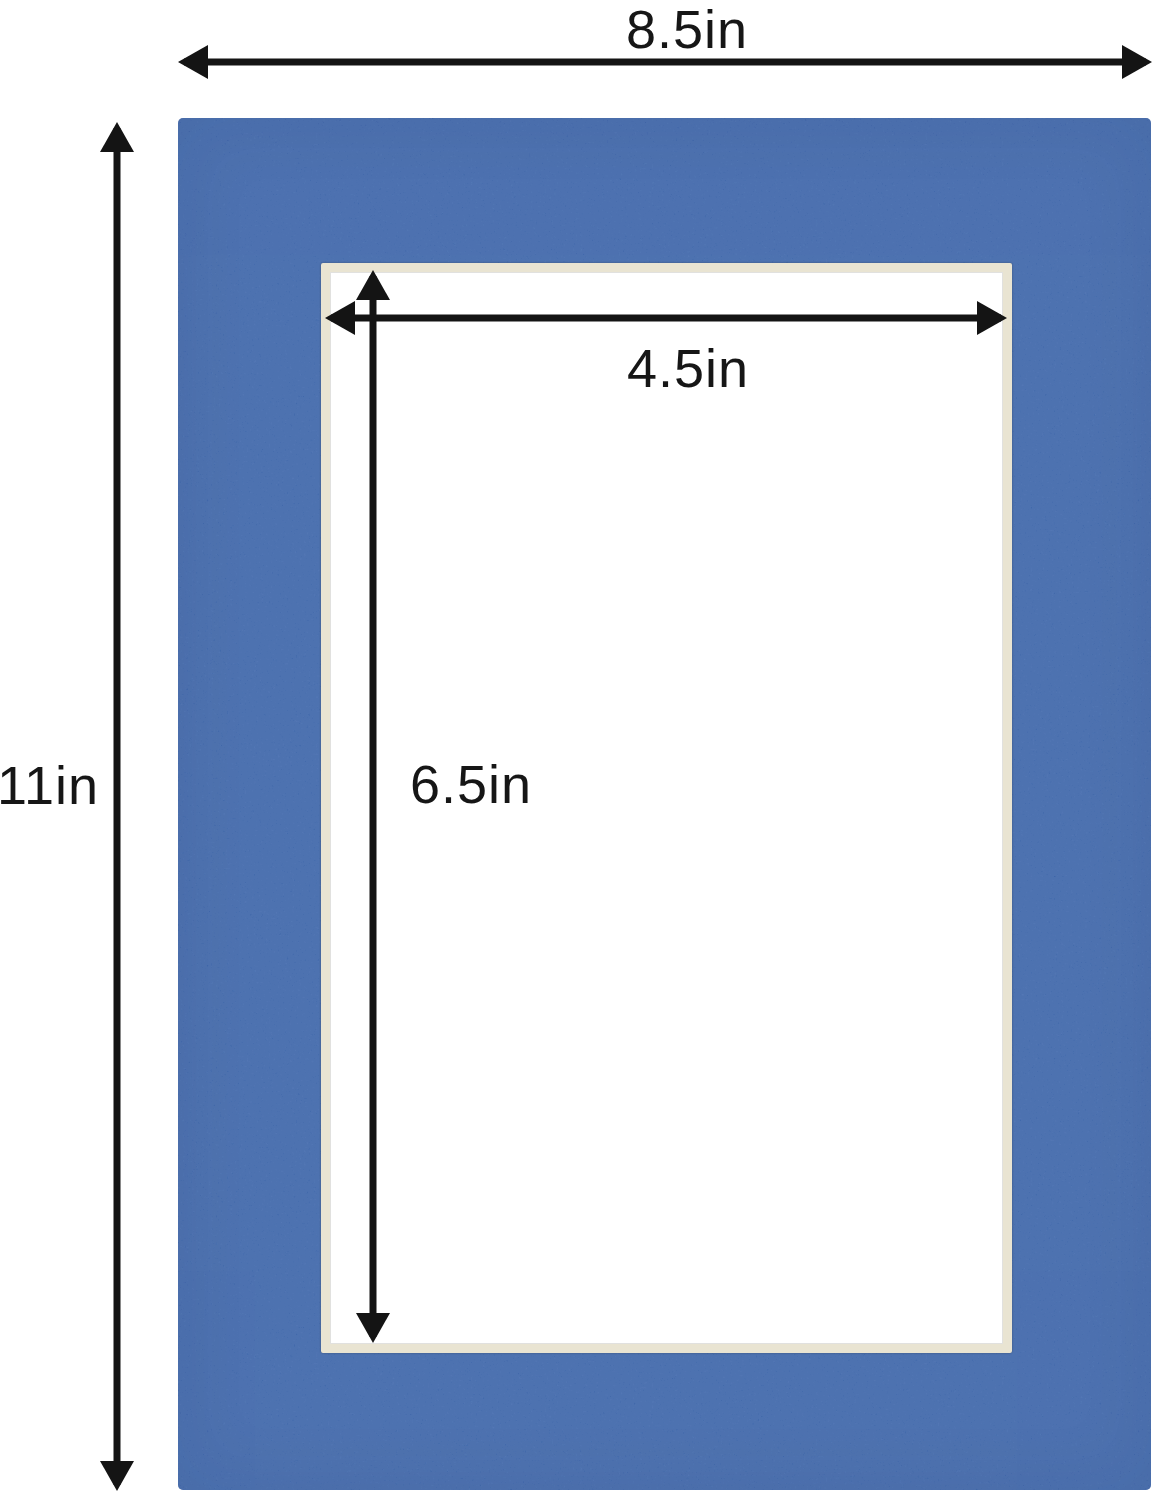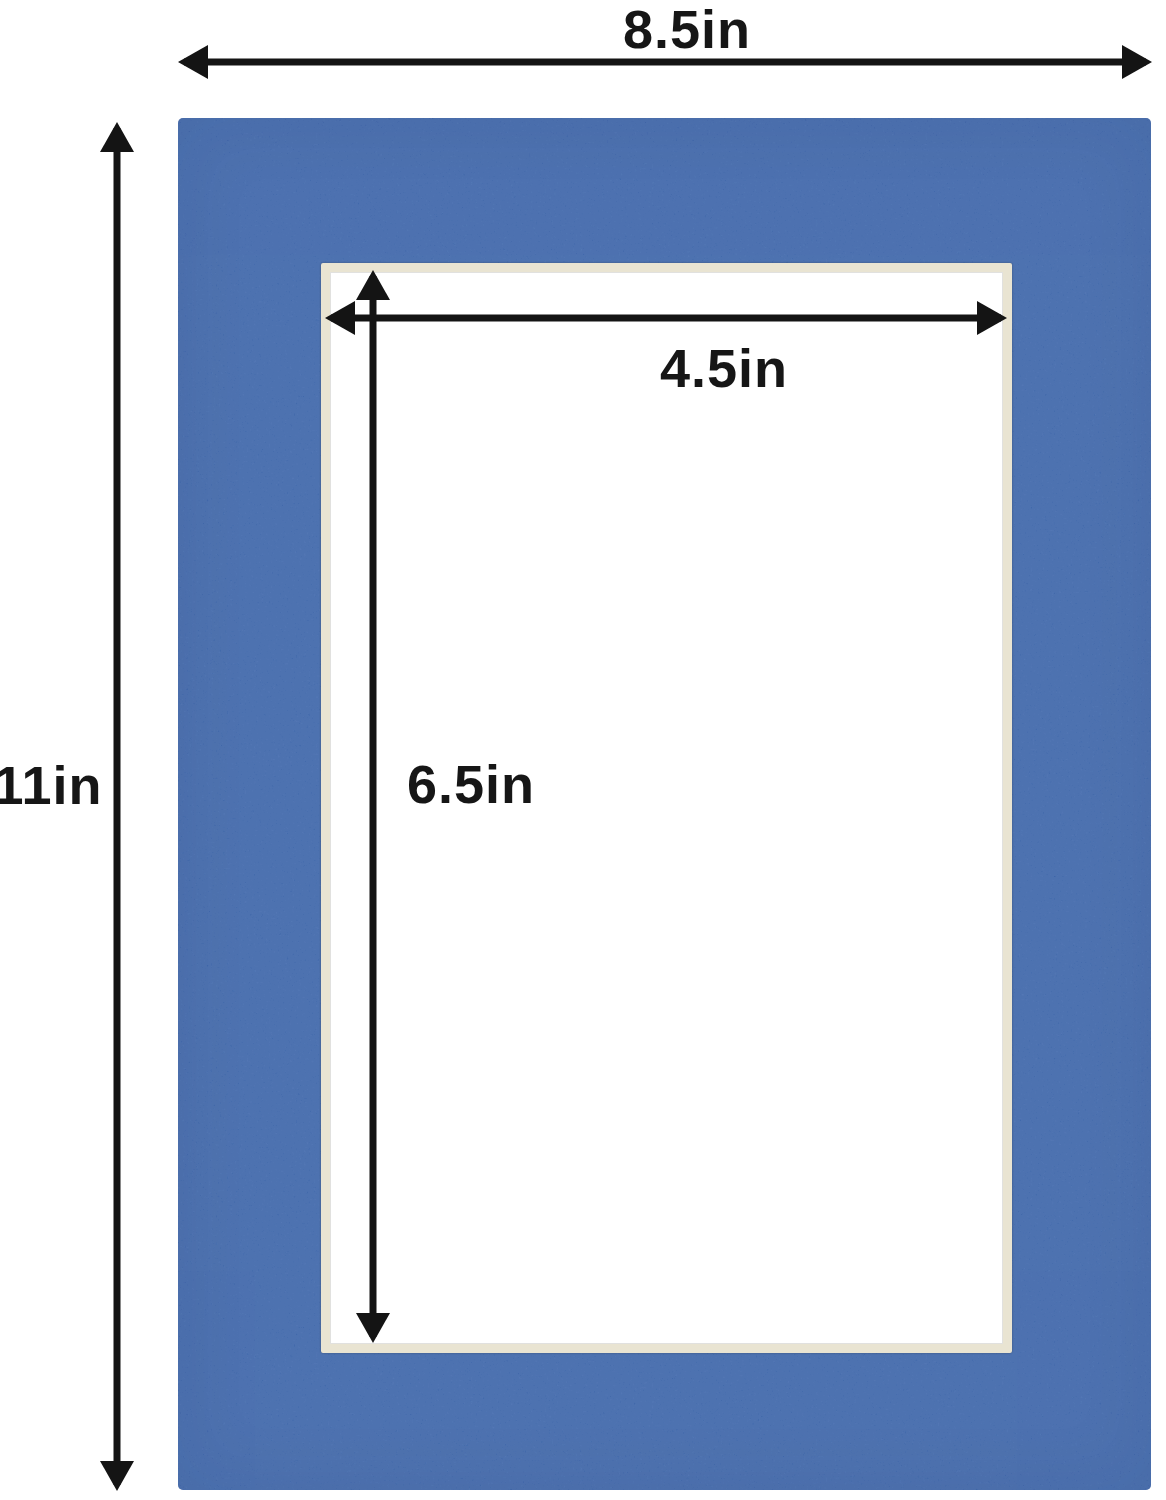--- a/index.html
+++ b/index.html
@@ -59,30 +59,30 @@
     stroke: var(--arrow-black, #141414);
     stroke-width: 7px;
   }
   .arrows polygon {
     fill: var(--arrow-black, #141414);
     stroke: none;
   }
   .dim-label {
     position: absolute;
     font-size: 54px;
-    font-weight: 700;
+    font-weight: 400;
     line-height: 1;
     letter-spacing: 1px;
     color: #161616;
     white-space: nowrap;
     transform: translateX(-50%);
   }
   .label-outer-width  { left: 687px; top: 2px; }
   .label-outer-height { left: 48px;  top: 758px; }
-  .label-inner-width  { left: 724px; top: 341px; }
+  .label-inner-width  { left: 688px; top: 341px; }
   .label-inner-height { left: 471px; top: 757px; text-align: right; }
 </style>
 </head>
 <body>
 
 <div class="canvas">
 
   <div class="mat">
     <svg class="texture" width="973" height="1372" xmlns="http://www.w3.org/2000/svg">
       <defs>

